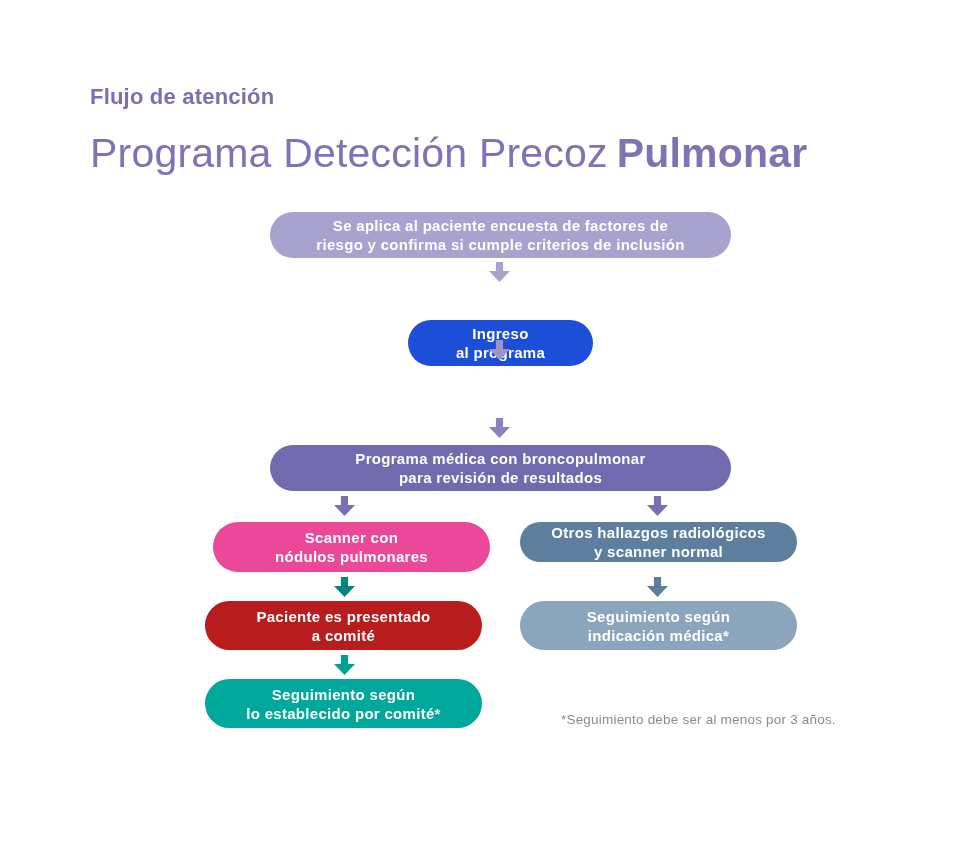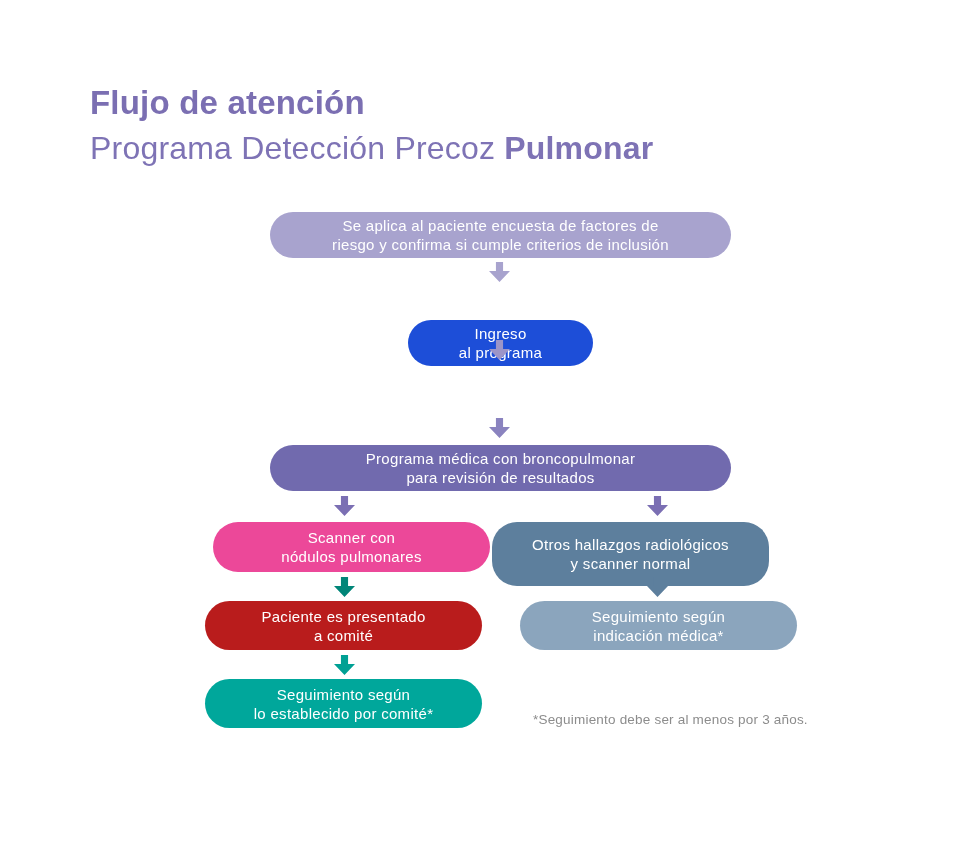--- a/index.html
+++ b/index.html
@@ -11,48 +11,48 @@
     width: 960px;
     height: 863px;
     background: #ffffff;
     overflow: hidden;
   }
 
   .title {
     position: absolute;
     left: 90px;
     top: 84px;
-    font-size: 33px;
+    font-size: 22px;
     font-weight: 800;
     letter-spacing: 0.2px;
   }
 
   .subtitle {
     position: absolute;
     left: 90px;
     top: 130px;
-    font-size: 32px;
+    font-size: 41px;
     font-weight: 400;
     letter-spacing: 0.2px;
     white-space: nowrap;
   }
   .subtitle .emph {
     font-weight: 800;
     margin-left: 9px;
   }
 
   .node {
     position: absolute;
     display: flex;
     align-items: center;
     justify-content: center;
     text-align: center;
     color: #ffffff;
     font-size: 15px;
-    font-weight: 400;
+    font-weight: 700;
     line-height: 19px;
     letter-spacing: 0.3px;
     white-space: pre-line;
     border-radius: 25px;
   }
 
   .arrow {
     position: absolute;
     width: 21px;
     height: 20px;
@@ -103,23 +103,23 @@
   <div class="arrow" style="left: 334px; top: 577px; background-color: rgb(0, 133, 120);"></div>
 
   <div class="node" style="left: 205px; top: 601px; width: 277px; height: 49px; background-color: #b91c1c;">Paciente es presentado
 a comité</div>
 
   <div class="arrow" style="left: 334px; top: 655px; background-color: rgb(0, 160, 148);"></div>
 
   <div class="node" style="left: 205px; top: 679px; width: 277px; height: 49px; background-color: rgb(0, 167, 155);">Seguimiento según
 lo establecido por comité*</div>
 
-  <div class="node" style="left: 492px; top: 522px; width: 277px; height: 64px; background-color: rgb(93, 127, 157);">Otros hallazgos radiológicos
+  <div class="node" style="left: 520px; top: 522px; width: 277px; height: 40px; background-color: rgb(93, 127, 157);">Otros hallazgos radiológicos
 y scanner normal</div>
 
   <div class="arrow" style="left: 647px; top: 577px; background-color: rgb(93, 127, 157);"></div>
 
   <div class="node" style="left: 520px; top: 601px; width: 277px; height: 49px; background-color: rgb(139, 165, 189);">Seguimiento según
 indicación médica*</div>
 
-  <div class="footnote" style="color: rgb(140, 140, 140);">*Seguimiento debe ser al menos por 3 años.</div>
+  <div class="footnote" style="color: rgb(140, 140, 140); margin-left: 28px;">*Seguimiento debe ser al menos por 3 años.</div>
 
 </div>
 
 </body></html>

